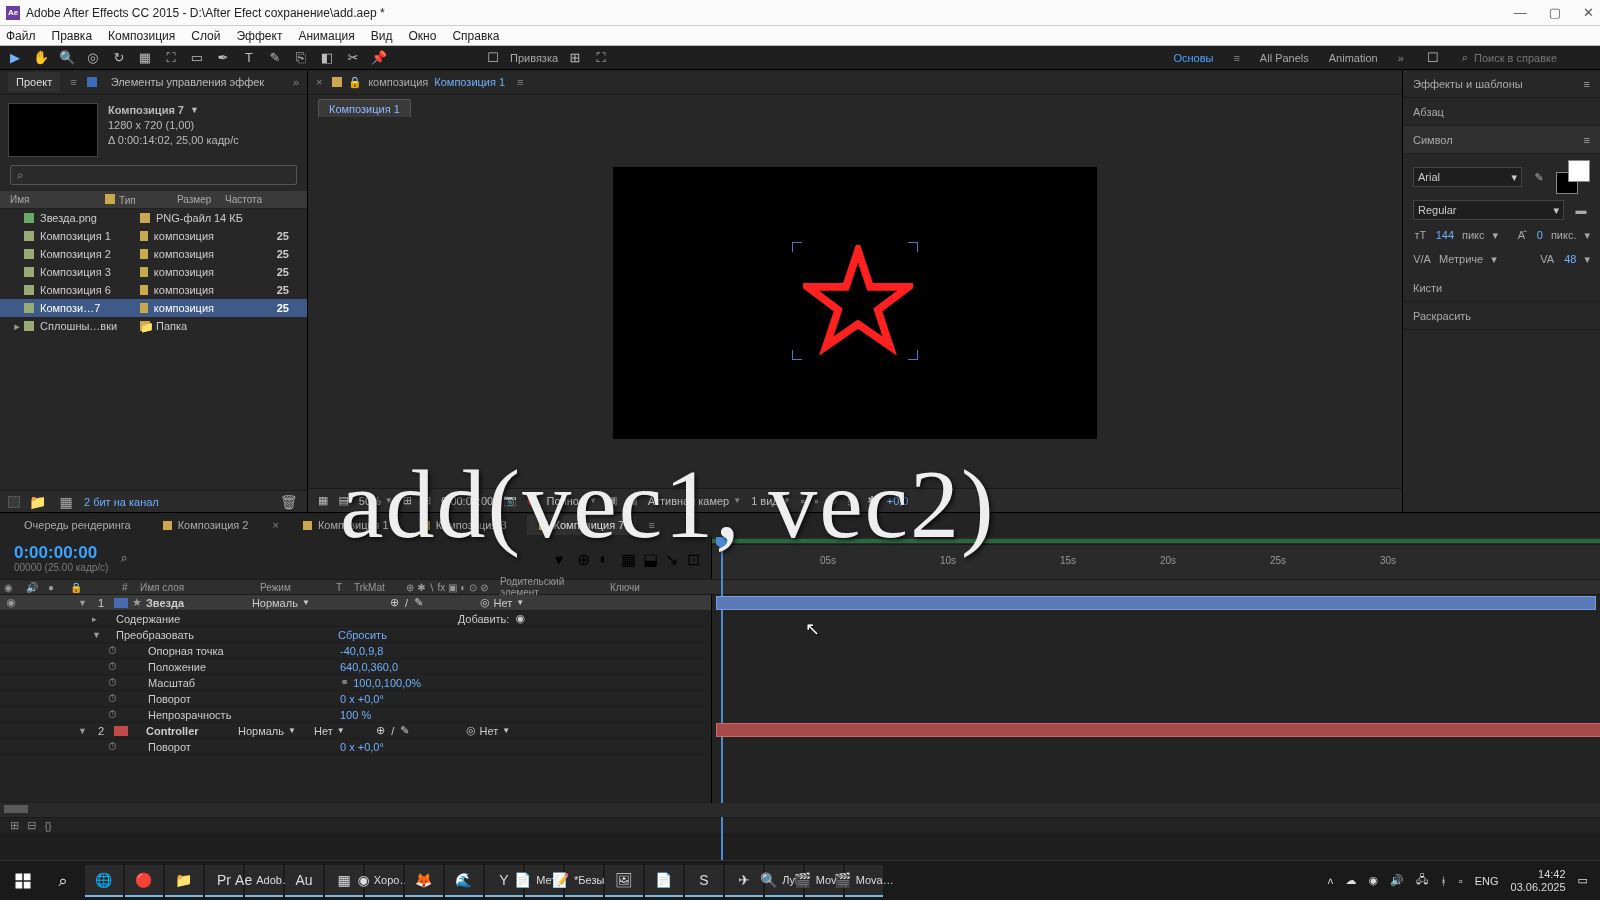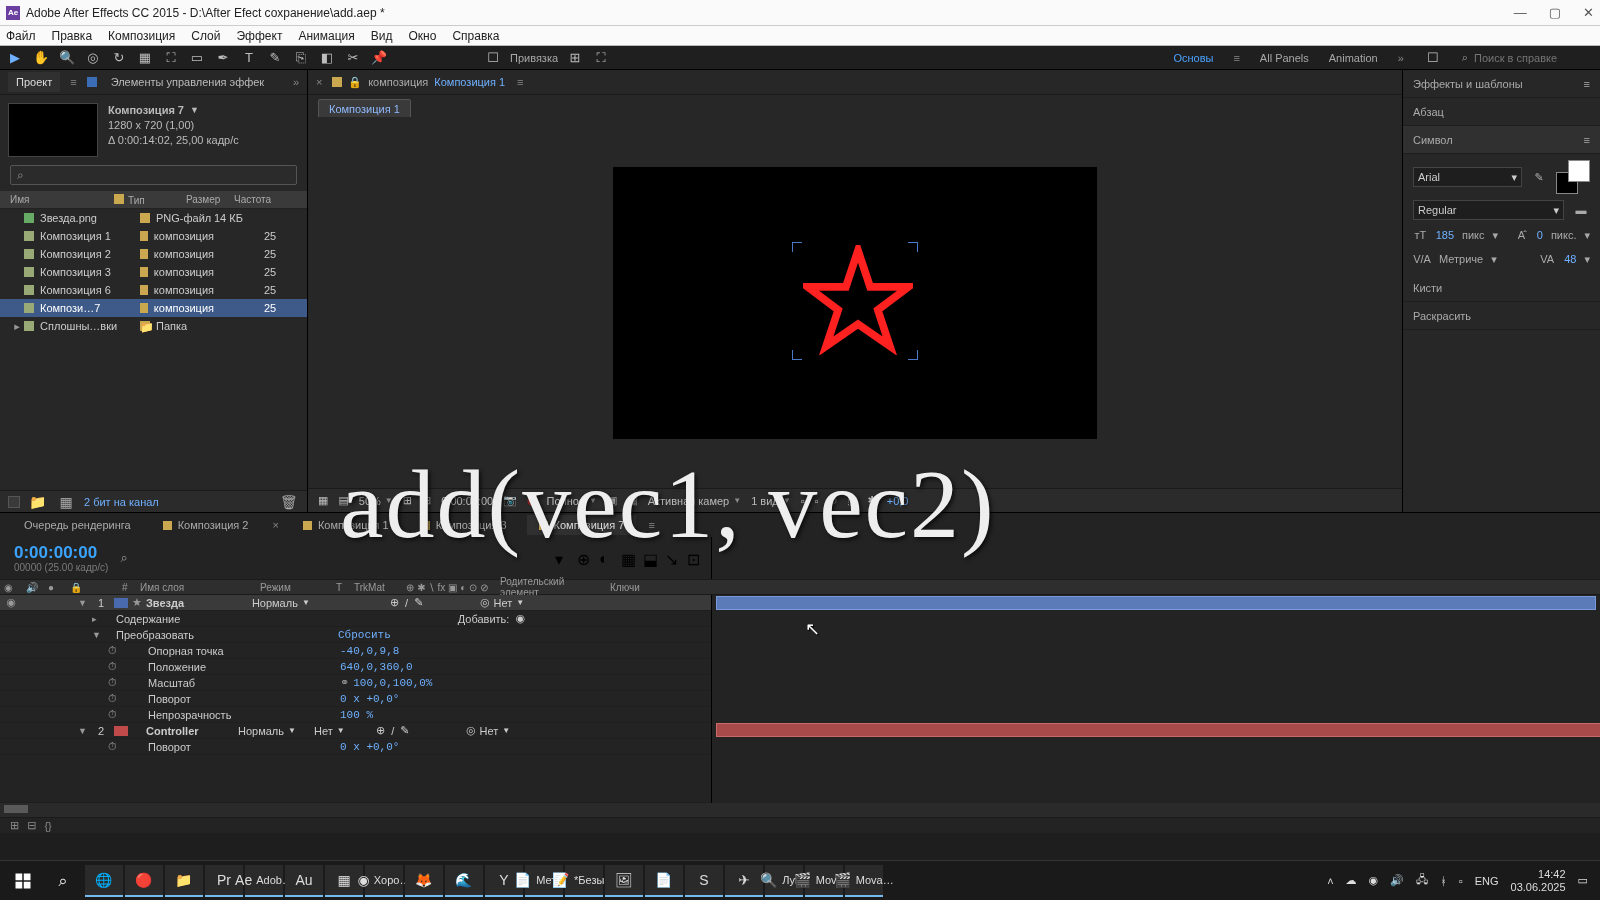--- a/index.html
+++ b/index.html
@@ -37,27 +37,27 @@
 .proj-info { display:flex; gap:10px; padding:8px; }
 .thumb { width:90px; height:54px; background:#000; border:1px solid #444; }
 .proj-meta { display:flex; flex-direction:column; font-size:11px; color:#bbb; line-height:1.35; }
 .proj-meta .tline { display:flex; align-items:center; gap:6px; font-weight:bold; }
 .proj-meta .tline .dd { font-size:9px; }
 
 .proj-search { padding:0 10px 6px; }
 .proj-search .box { height:20px; border:1px solid #555; border-radius:2px; display:flex; align-items:center; padding:0 6px; color:#888; font-size:12px; background:#2b2b2b; }
 
 .proj-header { display:flex; background:#3a3a3a; height:18px; font-size:10px; color:#aaa; align-items:center; border-bottom:1px solid #222; padding-left:10px; }
-.proj-header .c1{width:104px;} .proj-header .c2{width:72px;} .proj-header .c3{width:48px;} .proj-header .c4{flex:1;}
+.proj-header .c1{width:95px;} .proj-header .c2{width:72px;} .proj-header .c3{width:48px;} .proj-header .c4{flex:1;}
 
 .proj-list { flex:1; overflow:hidden; }
 .prow { display:flex; align-items:center; height:18px; font-size:11px; color:#ccc; padding-left:10px; }
 .prow.sel { background:#3d5a88; color:#fff; }
 .prow .sq { width:10px; height:10px; margin-right:6px; }
-.prow .c1{width:100px;} .prow .c2{width:74px; display:flex; align-items:center;} .prow .c2 .dot{width:10px;height:10px;background:#caa84f;margin-right:6px;} .prow .c3{width:50px;} .prow .c4{flex:1; padding-right:18px;}
+.prow .c1{width:100px;} .prow .c2{width:74px; display:flex; align-items:center;} .prow .c2 .dot{width:10px;height:10px;background:#caa84f;margin-right:6px;} .prow .c3{width:50px;} .prow .c4{text-align:right; flex:1; padding-right:18px;font-weight:bold;}
 .prow .pngdot{background:#7aa7d6;}
 .prow .fold { width:14px; text-align:center; color:#999; }
 
 .proj-footer { height:22px; background:#2b2b2b; border-top:1px solid #1a1a1a; display:flex; align-items:center; gap:8px; padding:0 8px; color:#aaa; font-size:11px; }
 .proj-footer .sw { width:12px;height:12px; background:#3a3a3a; border:1px solid #555;}
 .proj-footer .bit { color:#6fb0ff; }
 
 
 .viewer { flex:1; background:#272727; display:flex; flex-direction:column; }
 .viewer-head { height:25px; display:flex; align-items:center; padding:0 8px; gap:6px; color:#bbb; font-size:11px; border-bottom:1px solid #1a1a1a; }
@@ -131,21 +131,21 @@
 .lrow .num{width:18px;text-align:center;}
 .lrow .clr{width:14px;height:10px;margin:0 4px;}
 .lrow .nm{width:106px;}
 .lrow .nm.i1{padding-left:14px;}
 .lrow .nm.i2{padding-left:28px;}
 .lrow .nm.bold{font-weight:bold;}
 .lrow .mode{width:76px;display:flex;align-items:center;gap:4px;}
 .lrow .trk{width:62px;display:flex;align-items:center;gap:4px;}
 .lrow .linkico{width:90px;display:flex;align-items:center;gap:6px;}
 .lrow .par{width:86px;display:flex;align-items:center;gap:4px;}
-.lrow .val{color:#6fb0ff;font-family:Liberation Mono, monospace;}
+.lrow .val{color:#6fb0ff;}
 .lrow .stop{width:12px;color:#999;}
 .lrow .tri{color:#999;font-size:9px;width:10px;}
 
 .bar { position:absolute; left:4px; right:4px; height:14px; }
 .bar.blue{background:#5a7ab8;border:1px solid #7a9add;top:1px;}
 .bar.red{background:#a84a4a;border:1px solid #c86a6a;}
 
 .tl-workbar{height:8px;background:#2a2a2a;position:relative;border-bottom:1px solid #1a1a1a;}
 .tl-workbar .wb{position:absolute;left:0;right:0;top:2px;height:4px;background:#2a6a3a;}
 
@@ -414,21 +414,21 @@
       </div>
       <div class="rp-line">
         <div class="rp-sel">
             <span>Regular</span>
             <span>▾</span>
           </div>
         <span class="ic">▬</span>
       </div>
       <div class="rp-line">
         <span class="ic">тT</span>
-        <span class="rp-val">185</span>
+        <span class="rp-val">144</span>
         <span>пикс</span>
           <span>▾</span>
         <span style="flex:1"></span>
         <span class="ic">А̂</span>
         <span class="rp-val">0</span>
         <span>пикс.</span>
           <span>▾</span>
       </div>
       <div class="rp-line">
         <span class="ic">V/A</span>
@@ -482,20 +482,35 @@
       <div class="tl-top-icons">
         <span class="ti">▾</span>
         <span class="ti">⊕</span>
         <span class="ti">◐</span>
         <span class="ti">▦</span>
         <span class="ti">⬓</span>
         <span class="ti">↘</span>
         <span class="ti">⊡</span>
       </div>
     </div>
+    <div class="tl-ruler">
+      <div class="tl-workbar">
+          <div class="wb"></div>
+        </div>
+      <div class="playhead">
+          <div class="cap"></div>
+          <div class="line"></div>
+        </div>
+      <span class="tick" style="left:108px">05s</span>
+      <span class="tick" style="left:228px">10s</span>
+      <span class="tick" style="left:348px">15s</span>
+      <span class="tick" style="left:448px">20s</span>
+      <span class="tick" style="left:558px">25s</span>
+      <span class="tick" style="left:668px">30s</span>
+    </div>
   </div>
 
   <div class="tl-colhdr">
     <div class="lh">
       <div style="width:22px">◉</div>
         <div style="width:22px">🔊</div>
         <div style="width:22px">●</div>
         <div style="width:22px">🔒</div>
       <div style="width:30px"></div>
       <div style="width:18px">#</div>

